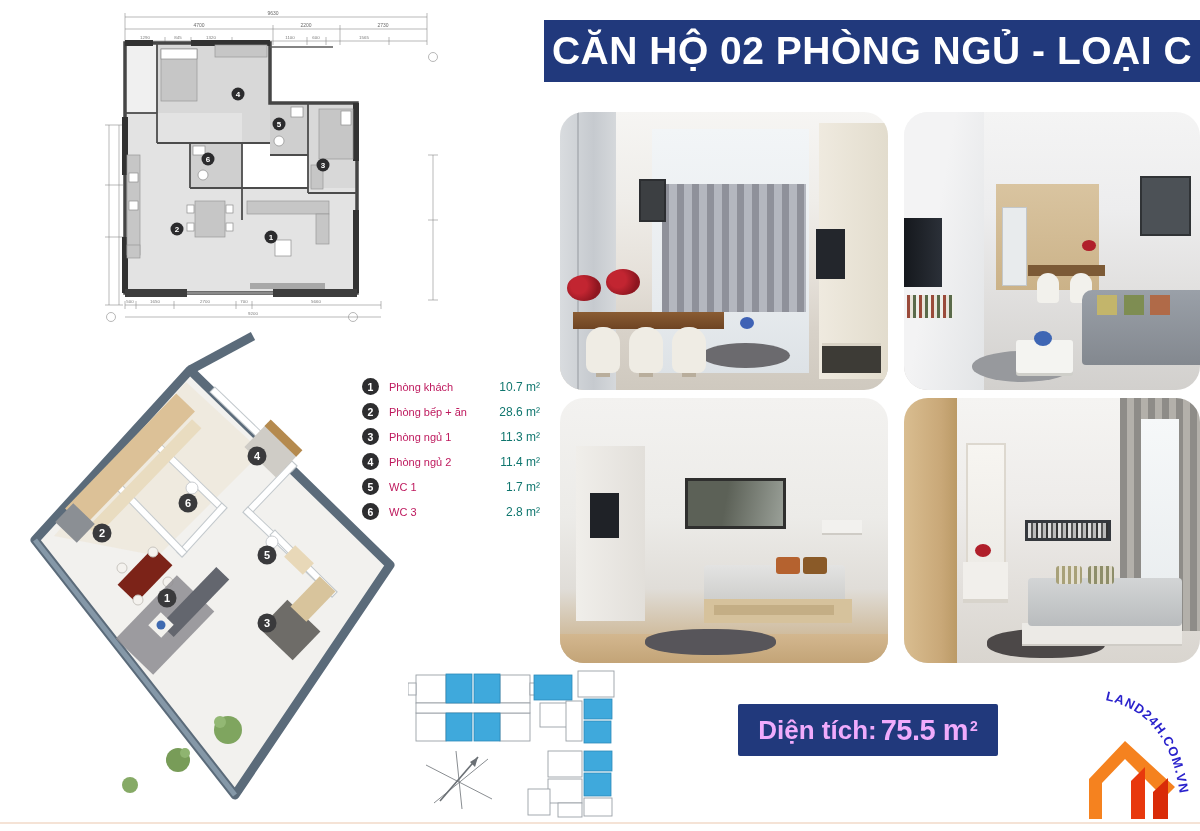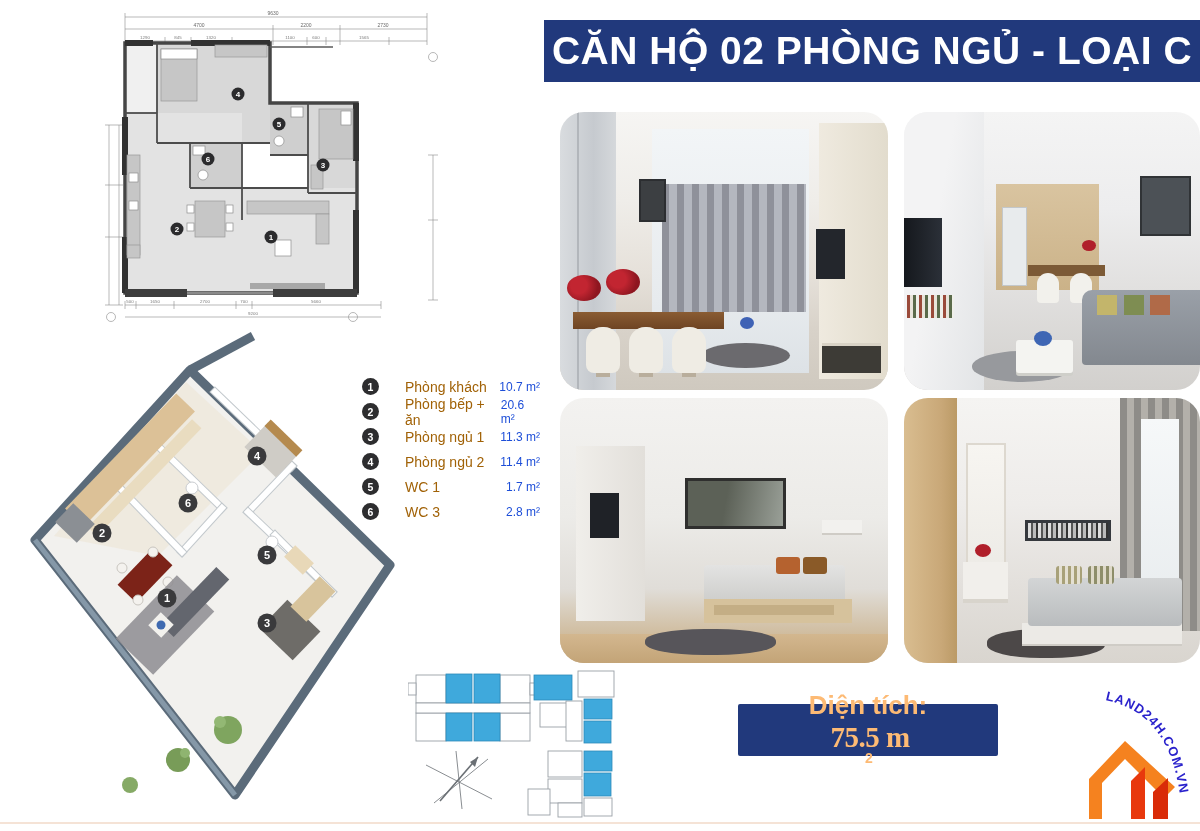--- a/index.html
+++ b/index.html
@@ -5,32 +5,32 @@
   html,body{margin:0;padding:0;background:#fff;}
   #page{position:relative;width:1200px;height:831px;background:#ffffff;overflow:hidden;
         font-family:"Liberation Sans",sans-serif;}
   .abs{position:absolute;}
 
   
   #title-banner{left:544px;top:20px;width:656px;height:62px;background:#21397c;
     display:flex;align-items:center;justify-content:center;color:#fff;
     font-size:39px;font-weight:bold;letter-spacing:.5px;white-space:nowrap;}
   #area-banner{left:738px;top:704px;width:260px;height:52px;background:#21397c;border-radius:2px;
-    display:flex;align-items:center;justify-content:center;color:#fdba74;
-    font-size:26px;font-weight:bold;white-space:nowrap;flex-direction:column;}
+    display:flex;align-items:center;justify-content:center;color:#f0abfc;
+    font-size:26px;font-weight:bold;white-space:nowrap;}
   #area-banner sup{font-size:14px;margin-left:2px;position:relative;top:-4px;}
-  #area-banner .val{font-size:29px;margin-left:4px;letter-spacing:-.5px;font-family:Liberation Serif, serif;}
+  #area-banner .val{font-size:29px;margin-left:4px;letter-spacing:-.5px;}
 
   
   #legend{left:362px;top:374px;width:178px;}
   .leg-row{display:flex;align-items:center;height:25px;}
   .leg-num{width:17px;height:17px;border-radius:50%;background:#2d2d2f;color:#fff;
     font-size:10.5px;font-weight:bold;display:flex;align-items:center;justify-content:center;flex:0 0 17px;}
-  .leg-label{margin-left:26px;font-size:14px;color:#a16207;}
-  .leg-val{margin-left:auto;font-size:12px;color:#1d4ed8;}
+  .leg-label{margin-left:10px;font-size:11px;color:#be185d;}
+  .leg-val{margin-left:auto;font-size:12px;color:#0f766e;}
 
   
   .photo{overflow:hidden;border-radius:24px;}
   .photo .abs{position:absolute;}
   #photo1{left:560px;top:112px;width:328px;height:278px;
     background:linear-gradient(180deg,#f6f5f3 0%,#efede9 32%,#e6e1da 58%,#d8d2c9 78%,#cfc9bf 100%);}
   #photo2{left:904px;top:112px;width:296px;height:278px;
     background:linear-gradient(180deg,#f4f4f4 0%,#ededee 35%,#e2e1e0 62%,#d2d0cd 100%);}
   #photo3{left:560px;top:398px;width:328px;height:265px;
     background:linear-gradient(180deg,#f3f2f0 0%,#ecebe8 45%,#e0ddd8 72%,#cdb795 92%,#c4ab85 100%);}
@@ -337,21 +337,21 @@
 
   <div class="abs" id="legend">
     <div class="leg-row">
       <span class="leg-num">1</span>
       <span class="leg-label">Phòng khách</span>
       <span class="leg-val">10.7 m²</span>
     </div>
     <div class="leg-row">
       <span class="leg-num">2</span>
       <span class="leg-label">Phòng bếp + ăn</span>
-      <span class="leg-val">20.6 m²</span>
+      <span class="leg-val">28.6 m²</span>
     </div>
     <div class="leg-row">
       <span class="leg-num">3</span>
       <span class="leg-label">Phòng ngủ 1</span>
       <span class="leg-val">11.3 m²</span>
     </div>
     <div class="leg-row">
       <span class="leg-num">4</span>
       <span class="leg-label">Phòng ngủ 2</span>
       <span class="leg-val">11.4 m²</span>

